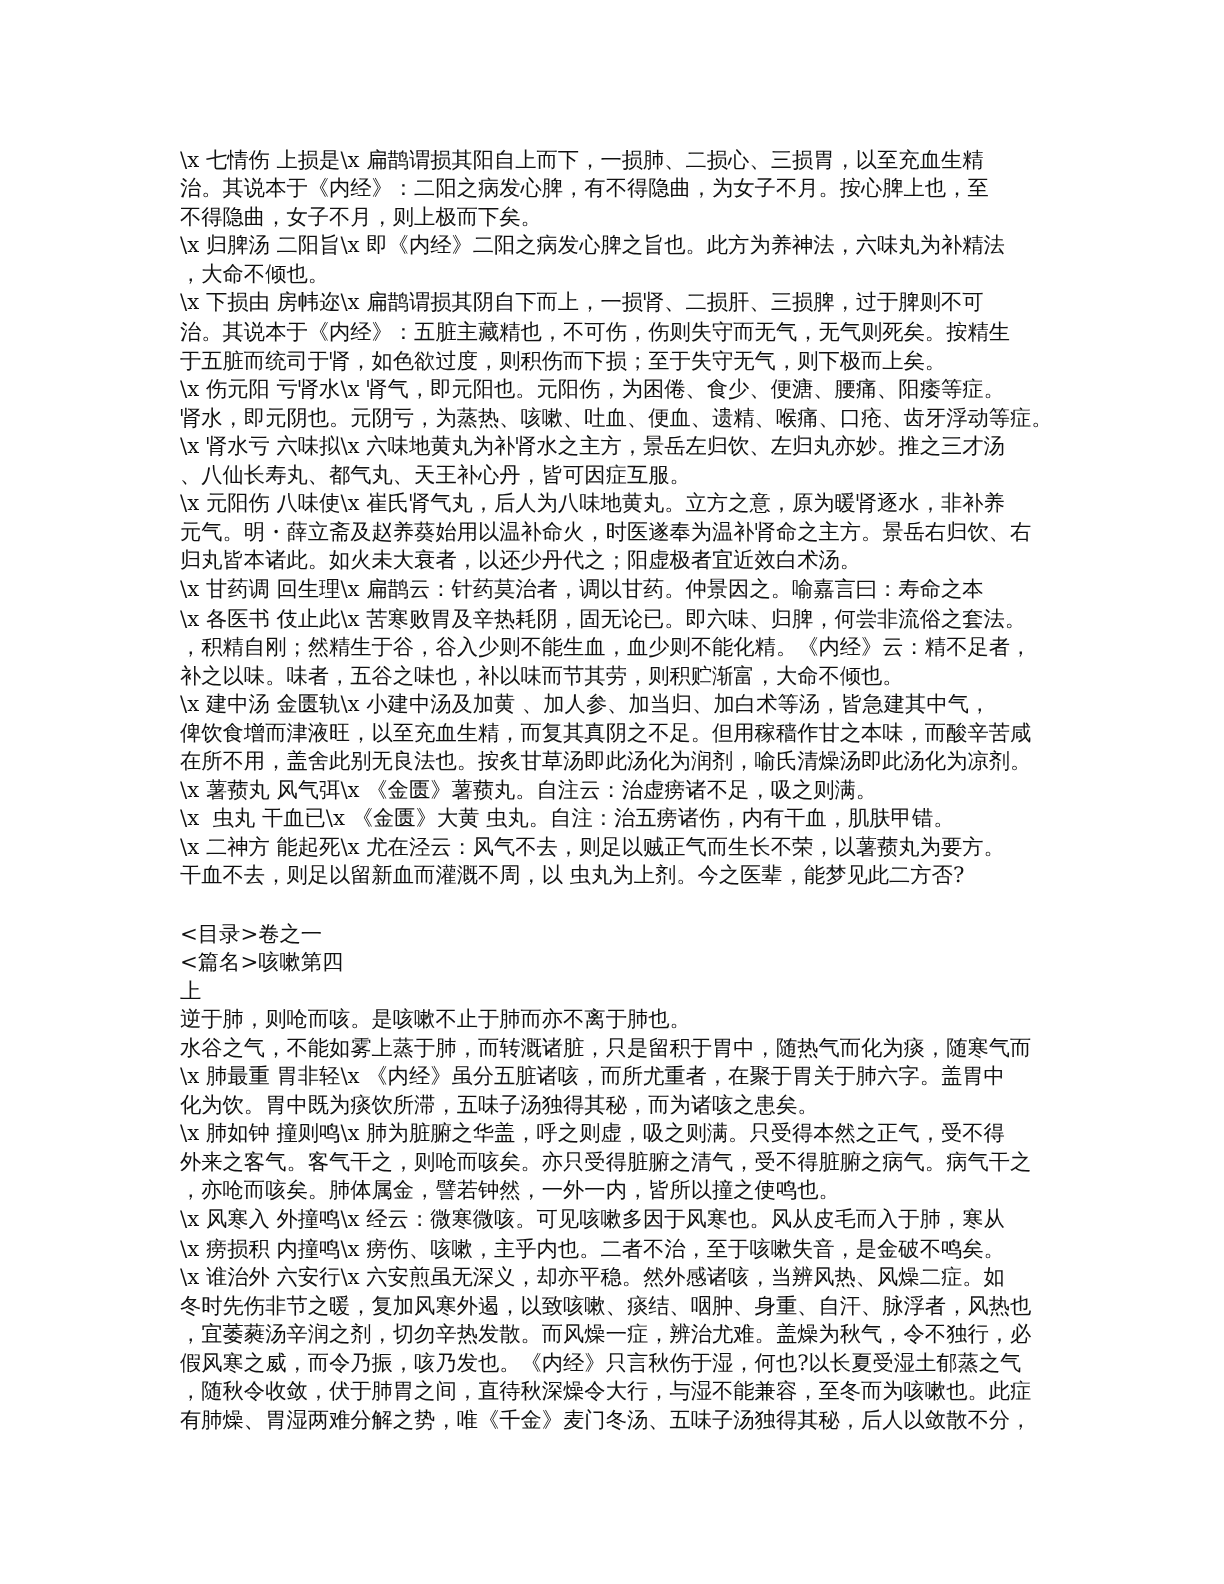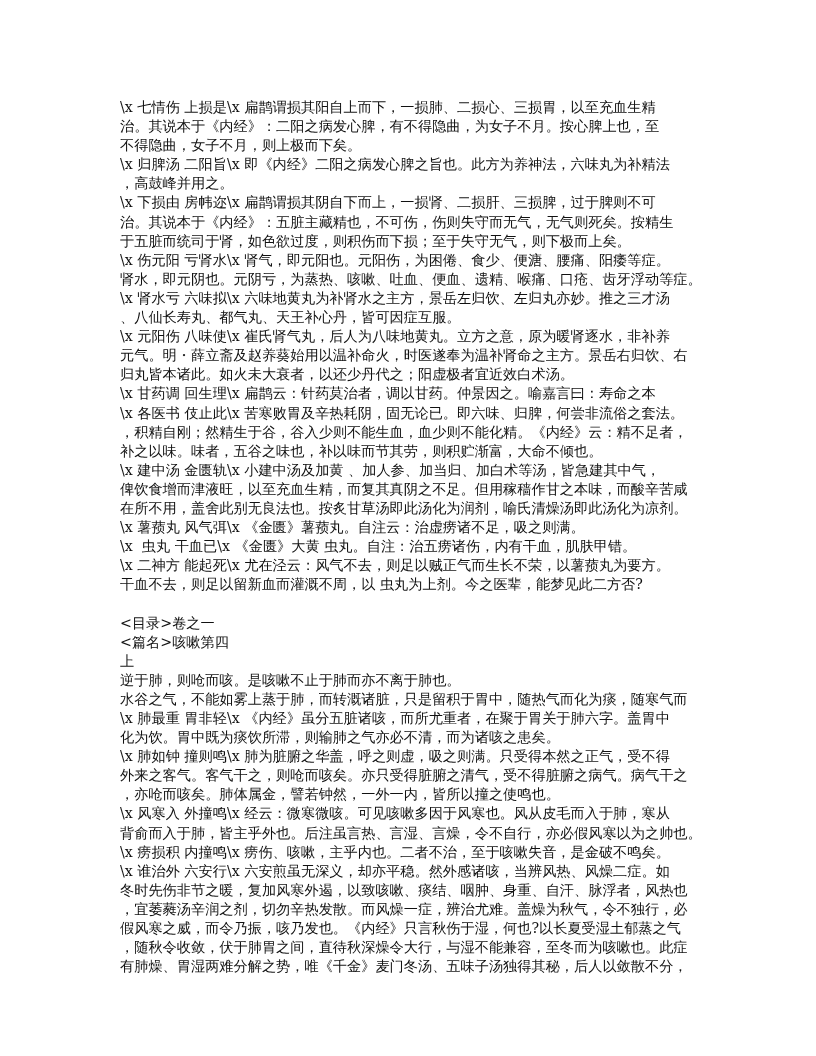--- a/index.html
+++ b/index.html
@@ -34,21 +34,21 @@
   </style>
 </head>
 <body>
 
 <div class="page">
   <div>
     <div class="line">\x 七情伤 上损是\x 扁鹊谓损其阳自上而下，一损肺、二损心、三损胃，以至充血生精</div>
     <div class="line">治。其说本于《内经》：二阳之病发心脾，有不得隐曲，为女子不月。按心脾上也，至</div>
     <div class="line">不得隐曲，女子不月，则上极而下矣。</div>
     <div class="line">\x 归脾汤 二阳旨\x 即《内经》二阳之病发心脾之旨也。此方为养神法，六味丸为补精法</div>
-    <div class="line">，高鼓峰并用之。</div>
+    <div class="line">，大命不倾也。</div>
     <div class="line">\x 下损由 房帏迩\x 扁鹊谓损其阴自下而上，一损肾、二损肝、三损脾，过于脾则不可</div>
     <div class="line">治。其说本于《内经》：五脏主藏精也，不可伤，伤则失守而无气，无气则死矣。按精生</div>
     <div class="line">于五脏而统司于肾，如色欲过度，则积伤而下损；至于失守无气，则下极而上矣。</div>
     <div class="line">\x 伤元阳 亏肾水\x 肾气，即元阳也。元阳伤，为困倦、食少、便溏、腰痛、阳痿等症。</div>
     <div class="line">肾水，即元阴也。元阴亏，为蒸热、咳嗽、吐血、便血、遗精、喉痛、口疮、齿牙浮动等症。</div>
     <div class="line">\x 肾水亏 六味拟\x 六味地黄丸为补肾水之主方，景岳左归饮、左归丸亦妙。推之三才汤</div>
     <div class="line">、八仙长寿丸、都气丸、天王补心丹，皆可因症互服。</div>
     <div class="line">\x 元阳伤 八味使\x 崔氏肾气丸，后人为八味地黄丸。立方之意，原为暖肾逐水，非补养</div>
     <div class="line">元气。明・薛立斋及赵养葵始用以温补命火，时医遂奉为温补肾命之主方。景岳右归饮、右</div>
     <div class="line">归丸皆本诸此。如火未大衰者，以还少丹代之；阳虚极者宜近效白术汤。</div>
@@ -67,26 +67,25 @@
 
   <div class="blank"></div>
 
   <div>
     <div class="line">&lt;目录&gt;卷之一</div>
     <div class="line">&lt;篇名&gt;咳嗽第四</div>
     <div class="line">上</div>
     <div class="line">逆于肺，则呛而咳。是咳嗽不止于肺而亦不离于肺也。</div>
     <div class="line">水谷之气，不能如雾上蒸于肺，而转溉诸脏，只是留积于胃中，随热气而化为痰，随寒气而</div>
     <div class="line">\x 肺最重 胃非轻\x 《内经》虽分五脏诸咳，而所尤重者，在聚于胃关于肺六字。盖胃中</div>
-    <div class="line">化为饮。胃中既为痰饮所滞，则输肺之气亦必不清，而为诸咳之患矣。</div>
+    <div class="line">化为饮。胃中既为痰饮所滞，五味子汤独得其秘，而为诸咳之患矣。</div>
     <div class="line">\x 肺如钟 撞则鸣\x 肺为脏腑之华盖，呼之则虚，吸之则满。只受得本然之正气，受不得</div>
     <div class="line">外来之客气。客气干之，则呛而咳矣。亦只受得脏腑之清气，受不得脏腑之病气。病气干之</div>
     <div class="line">，亦呛而咳矣。肺体属金，譬若钟然，一外一内，皆所以撞之使鸣也。</div>
     <div class="line">\x 风寒入 外撞鸣\x 经云：微寒微咳。可见咳嗽多因于风寒也。风从皮毛而入于肺，寒从</div>
-    <div class="line">背俞而入于肺，皆主乎外也。后注虽言热、言湿、言燥，令不自行，亦必假风寒以为之帅也。</div>
     <div class="line">\x 痨损积 内撞鸣\x 痨伤、咳嗽，主乎内也。二者不治，至于咳嗽失音，是金破不鸣矣。</div>
     <div class="line">\x 谁治外 六安行\x 六安煎虽无深义，却亦平稳。然外感诸咳，当辨风热、风燥二症。如</div>
     <div class="line">冬时先伤非节之暖，复加风寒外遏，以致咳嗽、痰结、咽肿、身重、自汗、脉浮者，风热也</div>
     <div class="line">，宜萎蕤汤辛润之剂，切勿辛热发散。而风燥一症，辨治尤难。盖燥为秋气，令不独行，必</div>
     <div class="line">假风寒之威，而令乃振，咳乃发也。《内经》只言秋伤于湿，何也?以长夏受湿土郁蒸之气</div>
     <div class="line">，随秋令收敛，伏于肺胃之间，直待秋深燥令大行，与湿不能兼容，至冬而为咳嗽也。此症</div>
     <div class="line">有肺燥、胃湿两难分解之势，唯《千金》麦门冬汤、五味子汤独得其秘，后人以敛散不分，</div>
   </div>
 </div>
 

